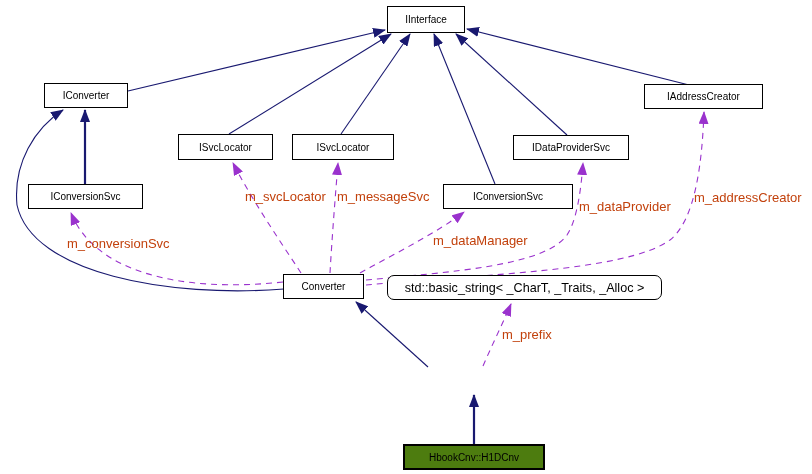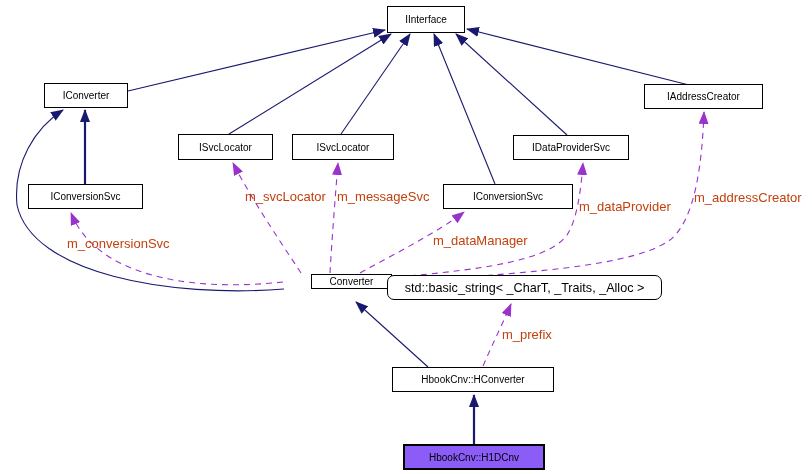--- a/index.html
+++ b/index.html
@@ -6,21 +6,21 @@
   .canvas{
     position:relative;width:812px;height:474px;background:#ffffff;overflow:hidden;
     font-family:"Liberation Sans","DejaVu Sans",sans-serif;
   }
   .edges{position:absolute;left:0;top:0;width:812px;height:474px;}
   .node{
     position:absolute;box-sizing:border-box;border:1px solid #000;background:#fff;
     display:flex;align-items:center;justify-content:center;
     font-size:10px;color:#000;white-space:nowrap;z-index:2;cursor:pointer;
   }
-  .node.highlight{background:#8b5cf6;border-width:2px;cursor:default;}
+  .node.highlight{background:#4d7c0f;border-width:2px;cursor:default;}
   .node.wide{font-size:12.6px;border-radius:7px;}
   .edge-label{
     position:absolute;font-size:13px;color:#c2410c;white-space:nowrap;z-index:3;
   }
 </style>
 </head>
 <body>
 
 <div class="canvas">
 
@@ -63,25 +63,24 @@
   <div class="node" style="left:178px;top:134px;width:95px;height:26px;">ISvcLocator</div>
 
   <div class="node" style="left:292px;top:134px;width:102px;height:26px;">ISvcLocator</div>
 
   <div class="node" style="left:513px;top:135px;width:116px;height:25px;">IDataProviderSvc</div>
 
   <div class="node" style="left:28px;top:184px;width:115px;height:25px;">IConversionSvc</div>
 
   <div class="node" style="left:443px;top:184px;width:130px;height:25px;">IConversionSvc</div>
 
-  <div class="node" style="left:283px;top:274px;width:81px;height:15px;margin-left:28px;">Converter</div>
+  <div class="node" style="left:283px;top:274px;width:81px;height:25px;">Converter</div>
 
   <div class="node wide" style="left:387px;top:275px;width:275px;height:25px;">std::basic_string&lt; _CharT, _Traits, _Alloc &gt;</div>
 
-  <div class="node" style="left:392px;top:367px;width:162px;height:25px;">HbookCnv::HConverter</div>
 
   <div class="node highlight" style="left:403px;top:444px;width:142px;height:26px;">HbookCnv::H1DCnv</div>
 
   <div class="edge-label" style="left:67px;top:236px;">m_conversionSvc</div>
 
   <div class="edge-label" style="left:245px;top:189px;">m_svcLocator</div>
 
   <div class="edge-label" style="left:337px;top:189px;">m_messageSvc</div>
 
   <div class="edge-label" style="left:433px;top:233px;">m_dataManager</div>

